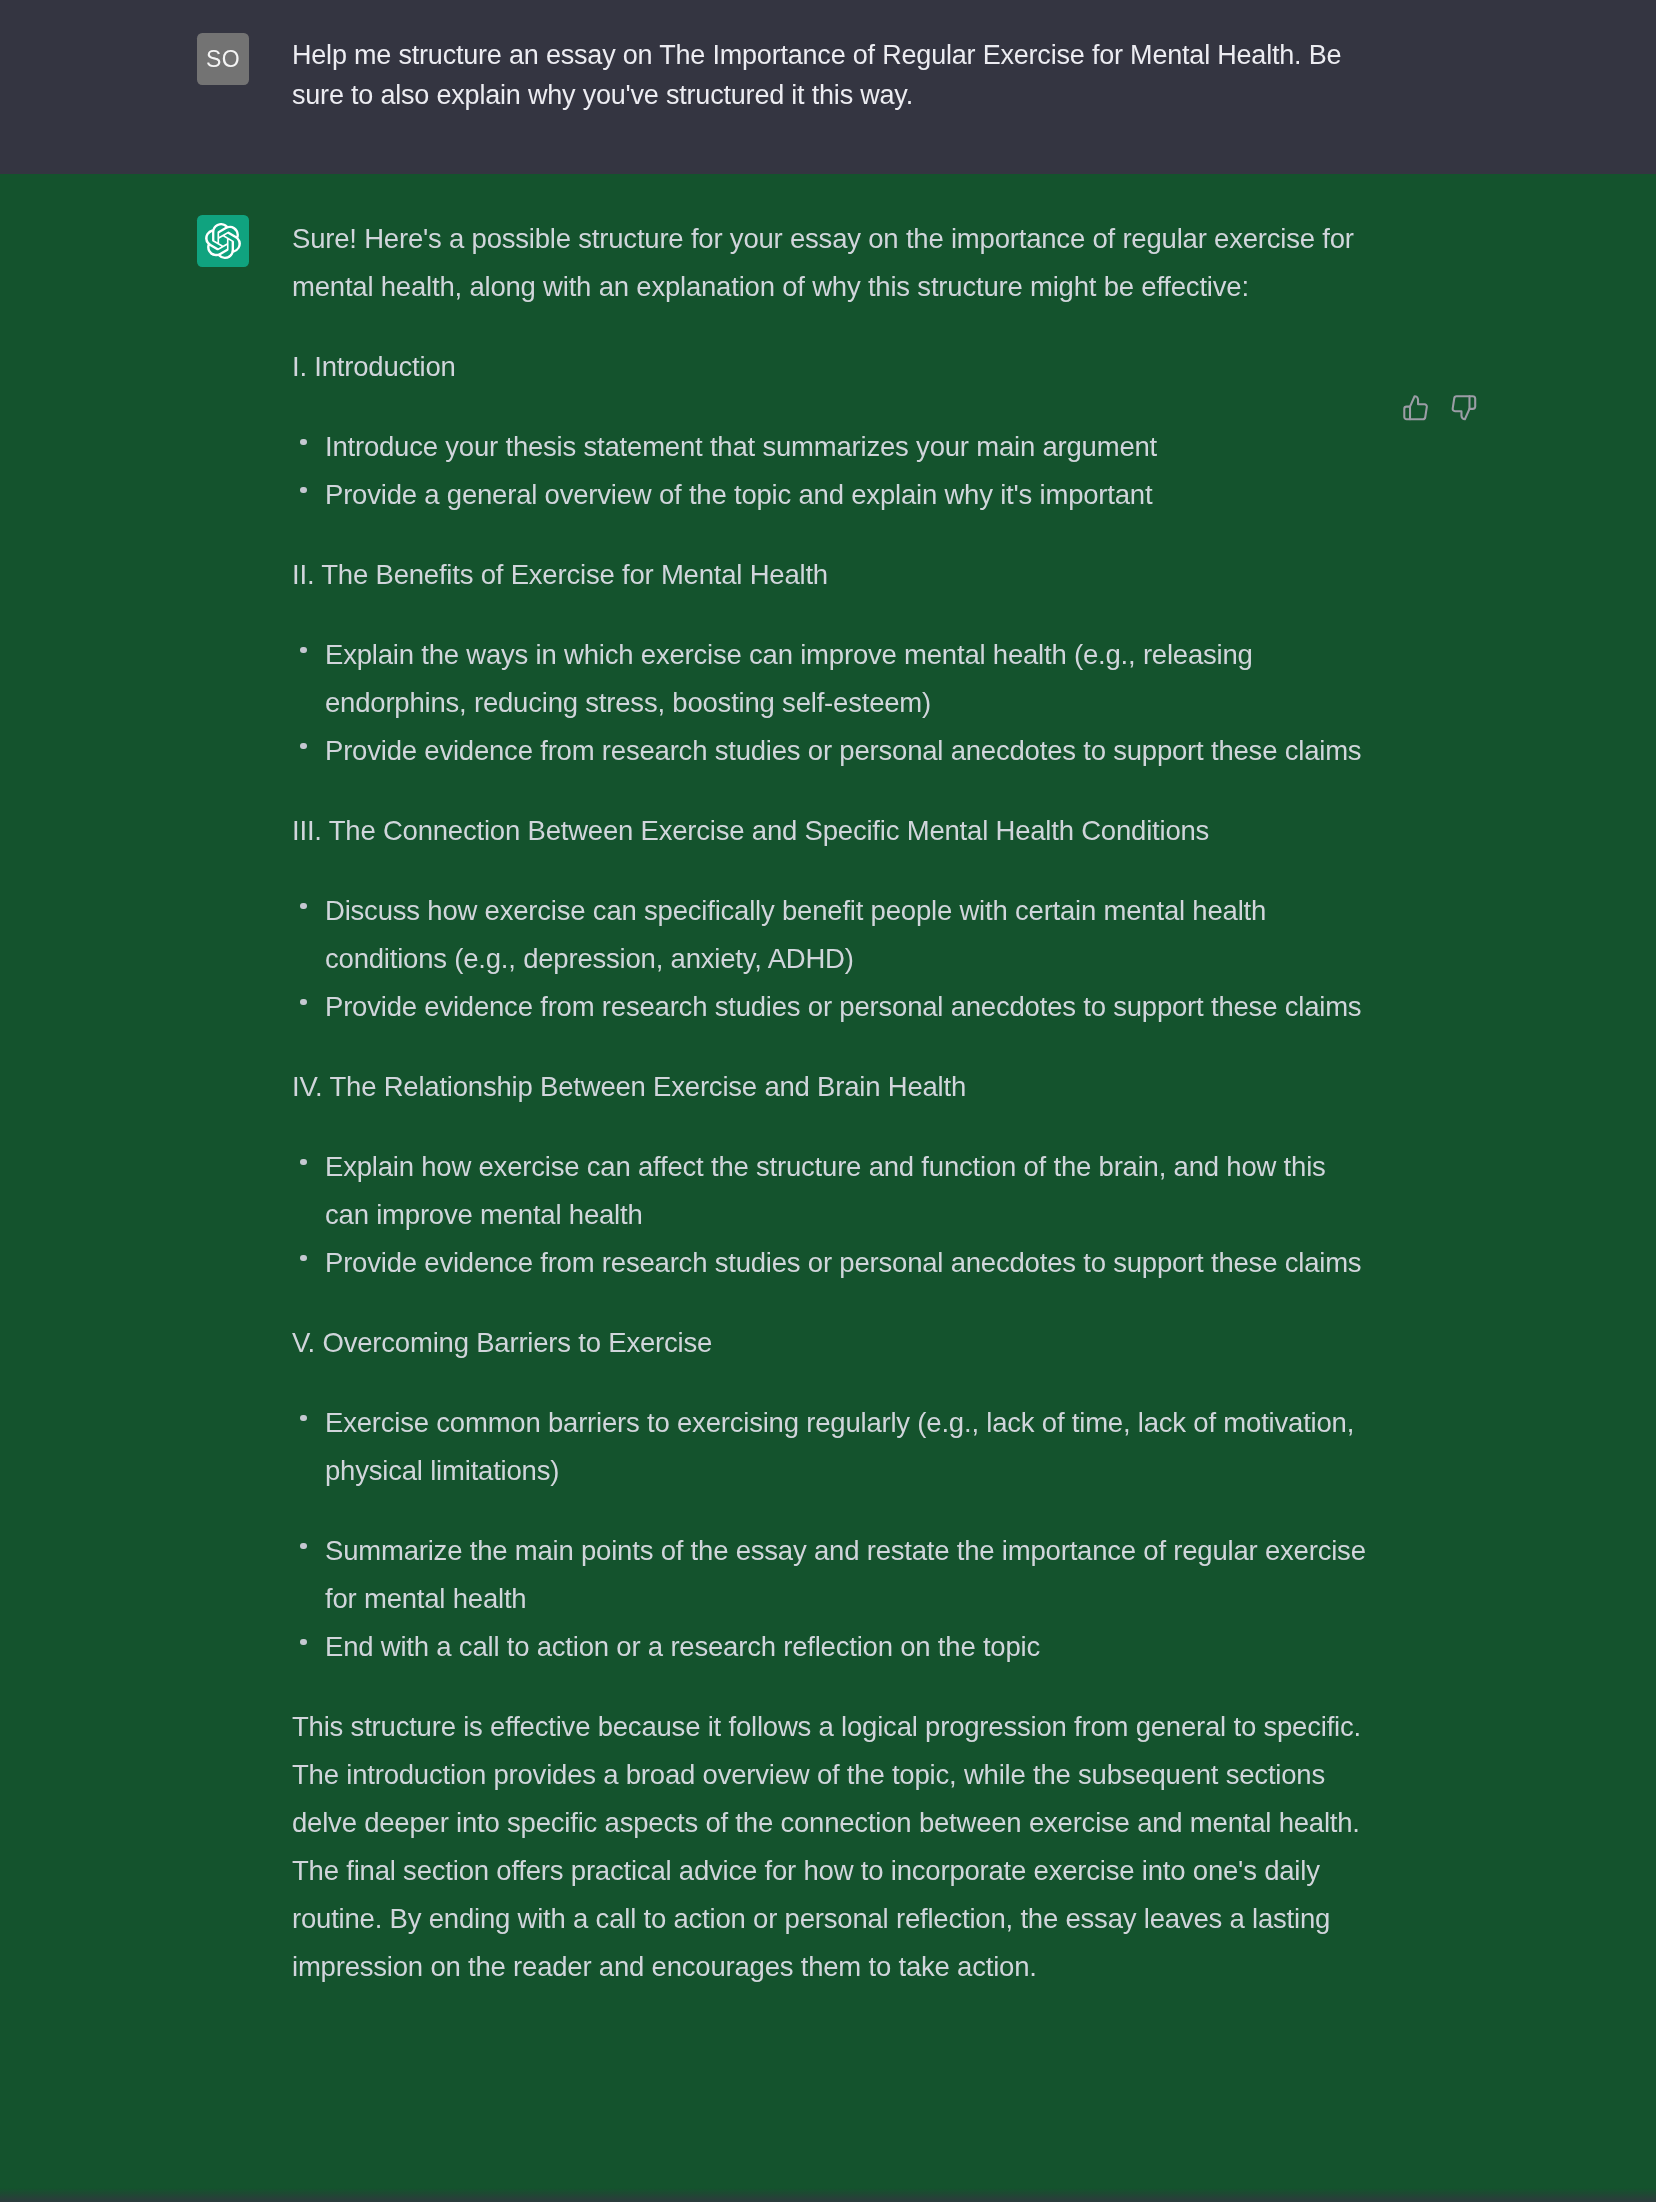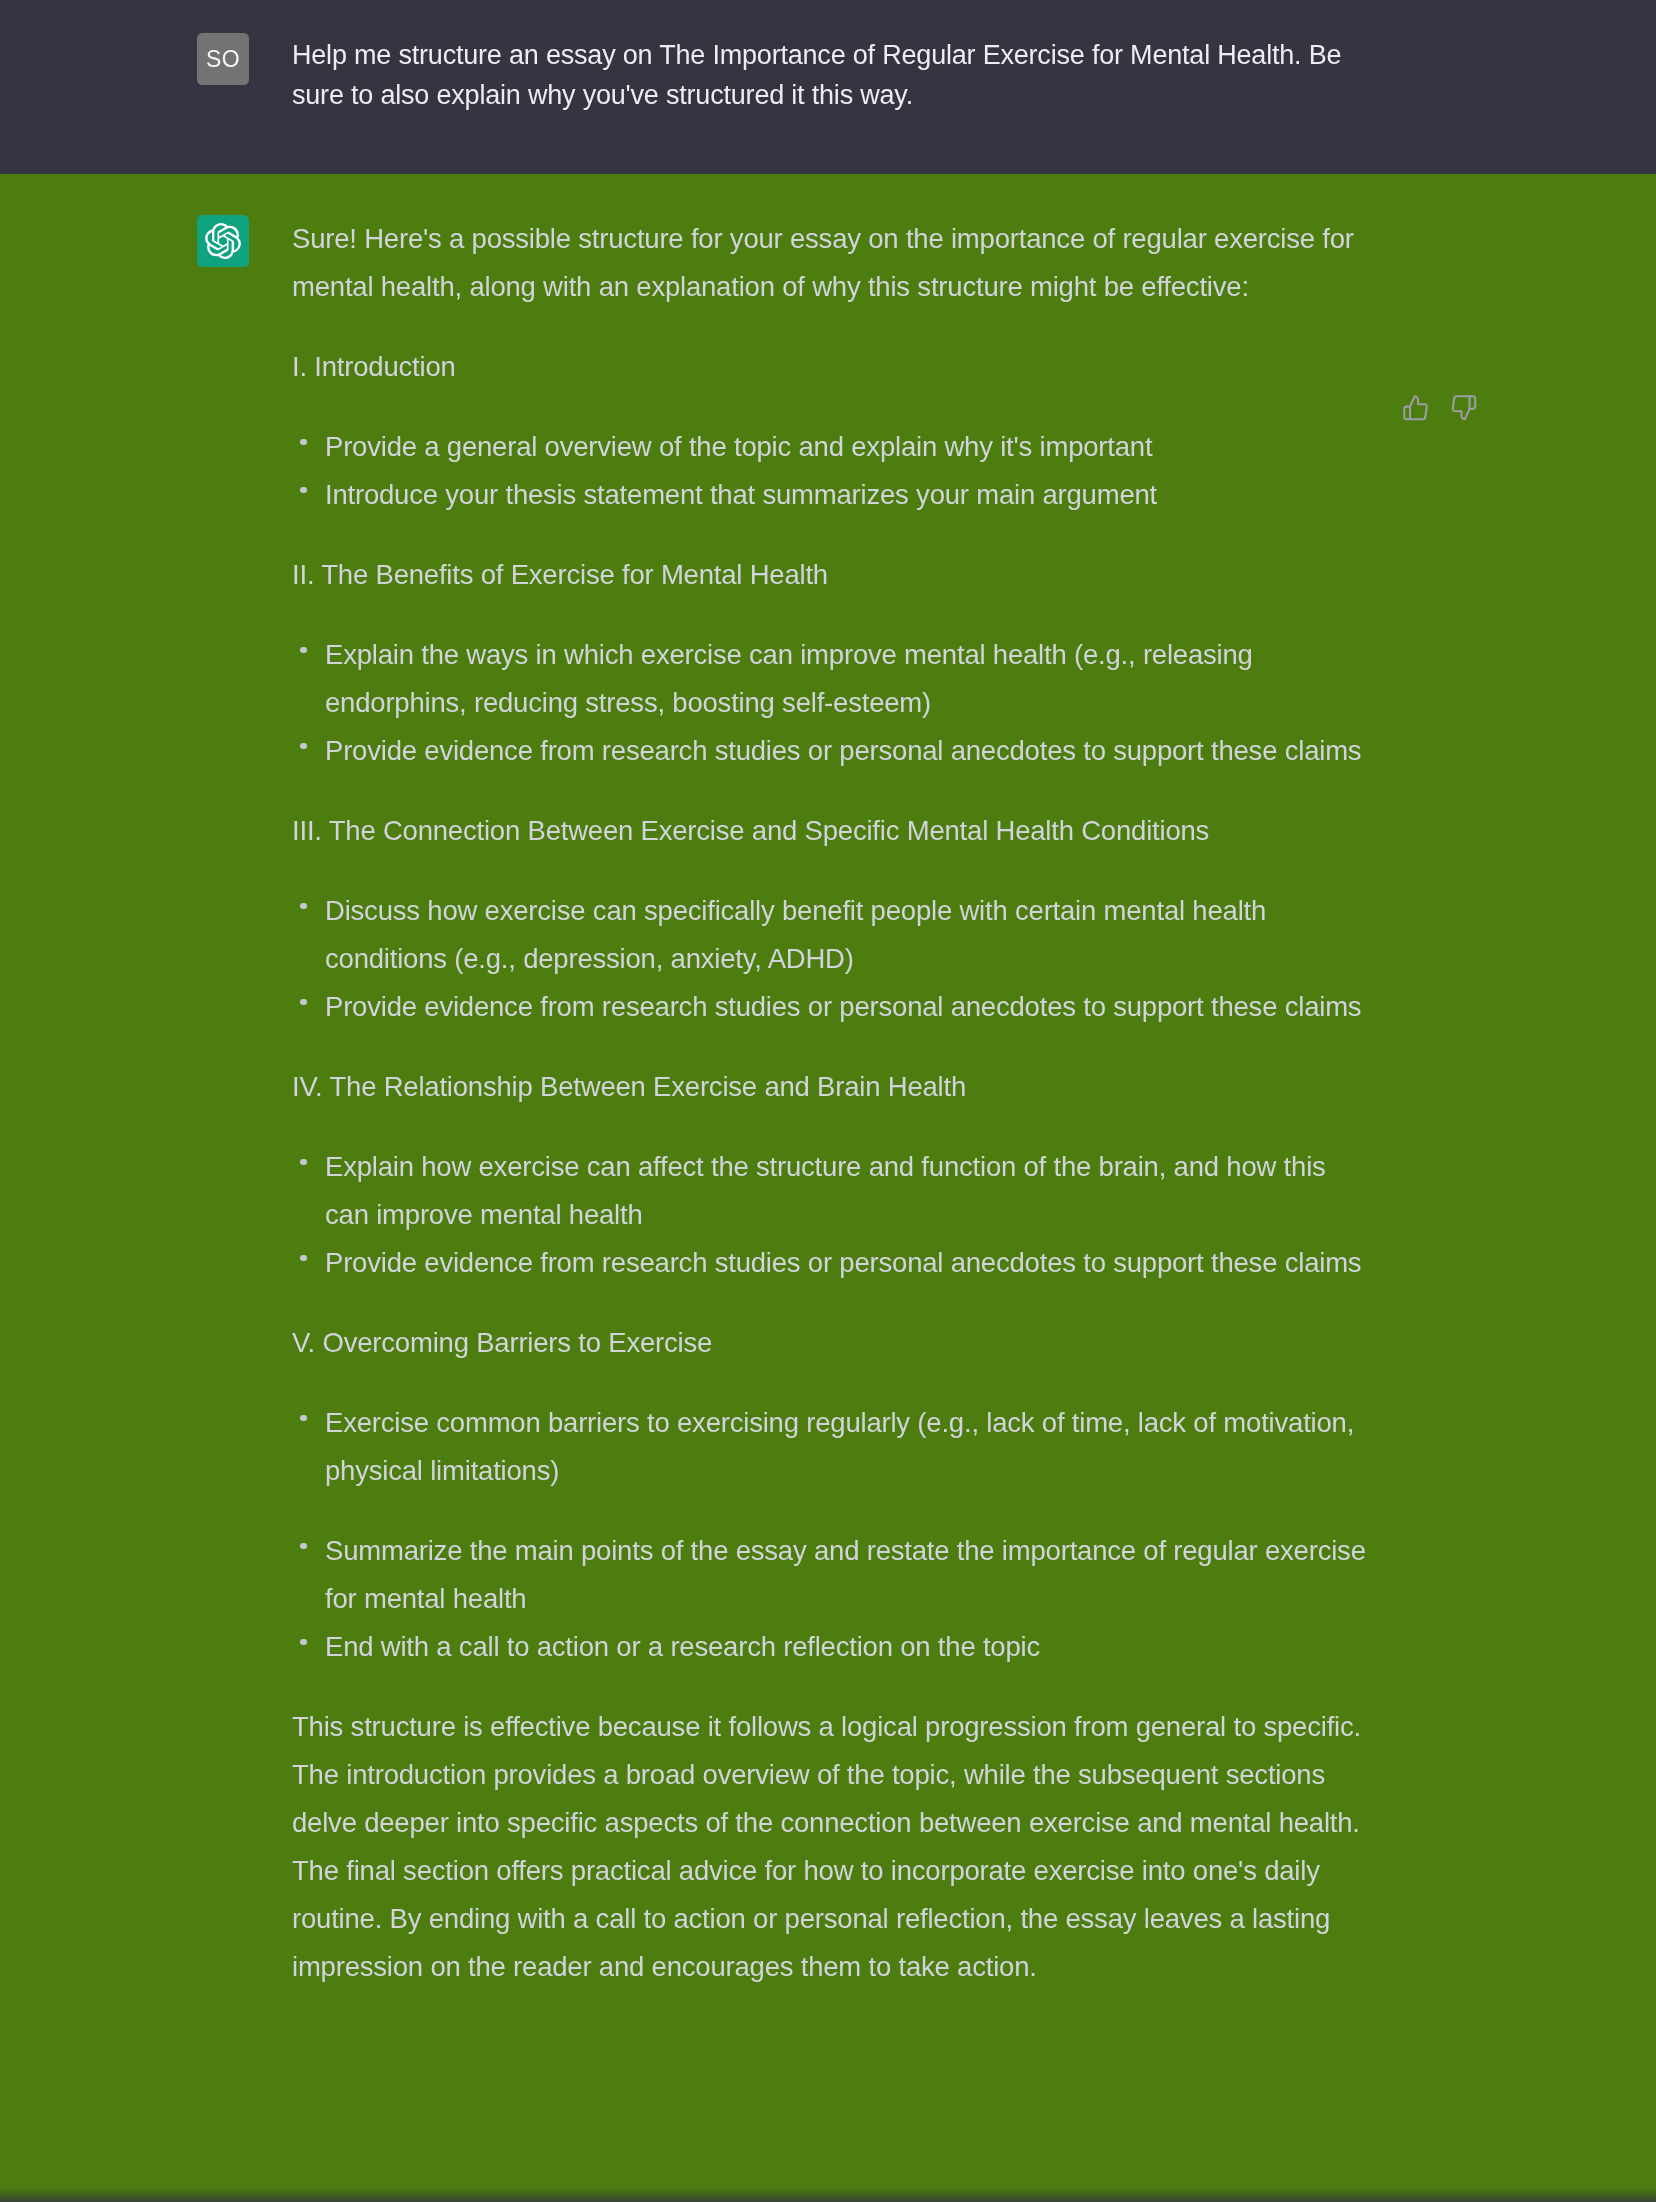--- a/index.html
+++ b/index.html
@@ -39,21 +39,21 @@
   .user-text {
     color: #ECECF1;
     font-size: 27px;
     line-height: 40px;
     padding-top: 1.7px;
     white-space: pre-line;
     width: 1118px;
   }
   
   .assistant-row {
-    background: #4d7c0f;
+    background: #14532d;
     min-height: 2029px;
     padding-top: 41px;
     position: relative;
   }
   .assistant-avatar { background: #10A37F; }
   .assistant-avatar svg { width: 36px; height: 36px; }
   .assistant-body {
     color: #D1D5DB;
     font-size: 27.5px;
     line-height: 48px;
@@ -120,22 +120,22 @@
         </svg>
       </span>
     </div>
     <div class="gap"></div>
     <div class="assistant-body">
       <p>Sure! Here's a possible structure for your essay on the importance of regular exercise for
 mental health, along with an explanation of why this structure might be effective:</p>
 
       <p>I. Introduction</p>
       <ul>
+        <li>Introduce your thesis statement that summarizes your main argument</li>
         <li>Provide a general overview of the topic and explain why it's important</li>
-        <li>Introduce your thesis statement that summarizes your main argument</li>
       </ul>
 
       <p>II. The Benefits of Exercise for Mental Health</p>
       <ul>
         <li>Explain the ways in which exercise can improve mental health (e.g., releasing
 endorphins, reducing stress, boosting self-esteem)</li>
         <li>Provide evidence from research studies or personal anecdotes to support these claims</li>
       </ul>
 
       <p>III. The Connection Between Exercise and Specific Mental Health Conditions</p>

